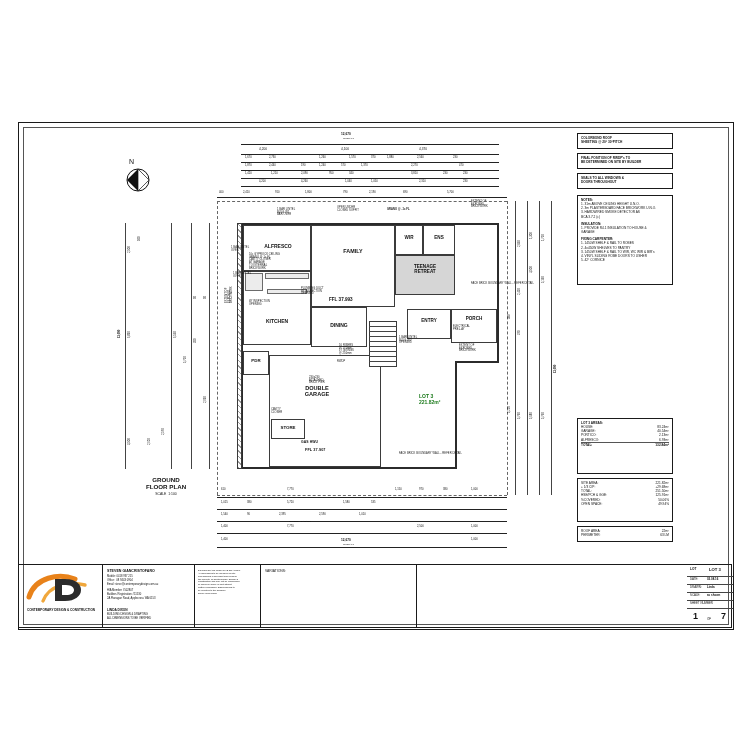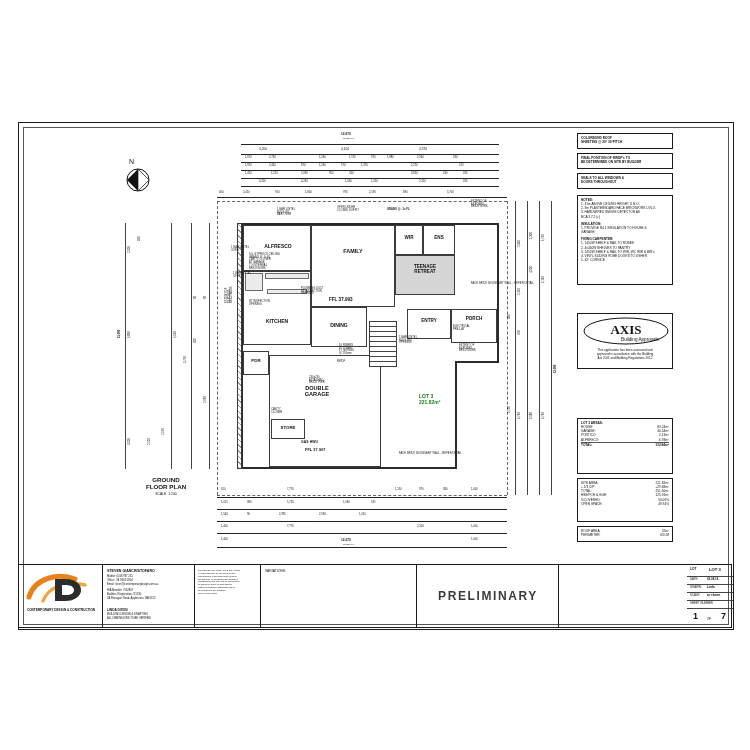--- a/index.html
+++ b/index.html
@@ -72,30 +72,20 @@
       <div class="ln">1. PROVIDE R4.1 INSULATION TO HOUSE &amp;</div>
       <div class="ln">   GARAGE</div>
       <div class="ln-b" style="margin-top:3px;">FIXING CARPENTER:</div>
       <div class="ln">1. 1450W SHELF &amp; RAIL TO ROBES</div>
       <div class="ln">2. 4x450W SHELVES TO PANTRY</div>
       <div class="ln">3. 1450W SHELF &amp; RAIL TO WIR, WC WIR &amp; BIR's</div>
       <div class="ln">4. VINYL SLIDING ROBE DOORS TO USHER</div>
       <div class="ln">5. 42° CORNICE</div>
     </div>
 
-    <div class="axis-panel" style="left:558px;top:190px;width:96px;height:56px;">
-      <svg width="96" height="34" viewBox="0 0 96 34" style="display:block;">
-        <ellipse cx="48" cy="17" rx="42" ry="13" fill="none" stroke="#111" stroke-width="1"></ellipse>
-        <text x="48" y="20" font-family="Liberation Serif, serif" font-size="13" font-weight="bold" text-anchor="middle" fill="#111">AXIS</text>
-        <text x="62" y="27" font-family="Liberation Sans, sans-serif" font-size="4.6" text-anchor="middle" fill="#111">Building Approvals</text>
-      </svg>
-      <div class="ln" style="white-space:pre-line;text-align:center;font-size:3.1px;">This application has been assessed and
-approved in accordance with the Building
-Act 2011 and Building Regulations 2012</div>
-    </div>
 
     <div class="panel" style="left:558px;top:295px;width:96px;height:56px;">
       <div class="ln-b">LOT 3 AREAS:</div>
       <div style="display:flex;justify-content:space-between;">
           <span class="ln">HOUSE:</span>
           <span class="ln">83.24m²</span>
         </div>
       <div style="display:flex;justify-content:space-between;">
           <span class="ln">GARAGE:</span>
           <span class="ln">40.54m²</span>
@@ -453,23 +443,20 @@
 or copied in whole or part without
 written permission. Discrepancies to
 be reported to the designer
 before proceeding.</div>
     </div>
 
     <div class="tbcell" style="left:242px;width:156px;padding:4px;">
       <div class="t" style="left:4px;top:5px;font-size:3.4px;">VARIATIONS:</div>
     </div>
 
-    <div class="tbcell" style="left:398px;width:142px;">
-      <div class="prelim" style="position:absolute;left:0;top:24px;width:142px;text-align:center;">PRELIMINARY</div>
-    </div>
 
 
     <div class="tbcell" style="left:668px;width:46px;border-right:none;">
       <div class="t bold" style="left:3px;top:3px;font-size:3.2px;">LOT</div>
       <div class="t bold" style="left:3px;top:3px;font-size:4.2px;left:22px;">LOT 3</div>
       <div class="hairline" style="left:0;top:11px;width:46px;"></div>
       <div class="t" style="left:3px;top:13px;font-size:2.9px;">DATE:</div>
       <div class="t bold" style="left:20px;top:13px;font-size:2.9px;">03.08.16</div>
       <div class="hairline" style="left:0;top:19px;width:46px;"></div>
       <div class="t" style="left:3px;top:21px;font-size:2.9px;">DRAWN:</div>

